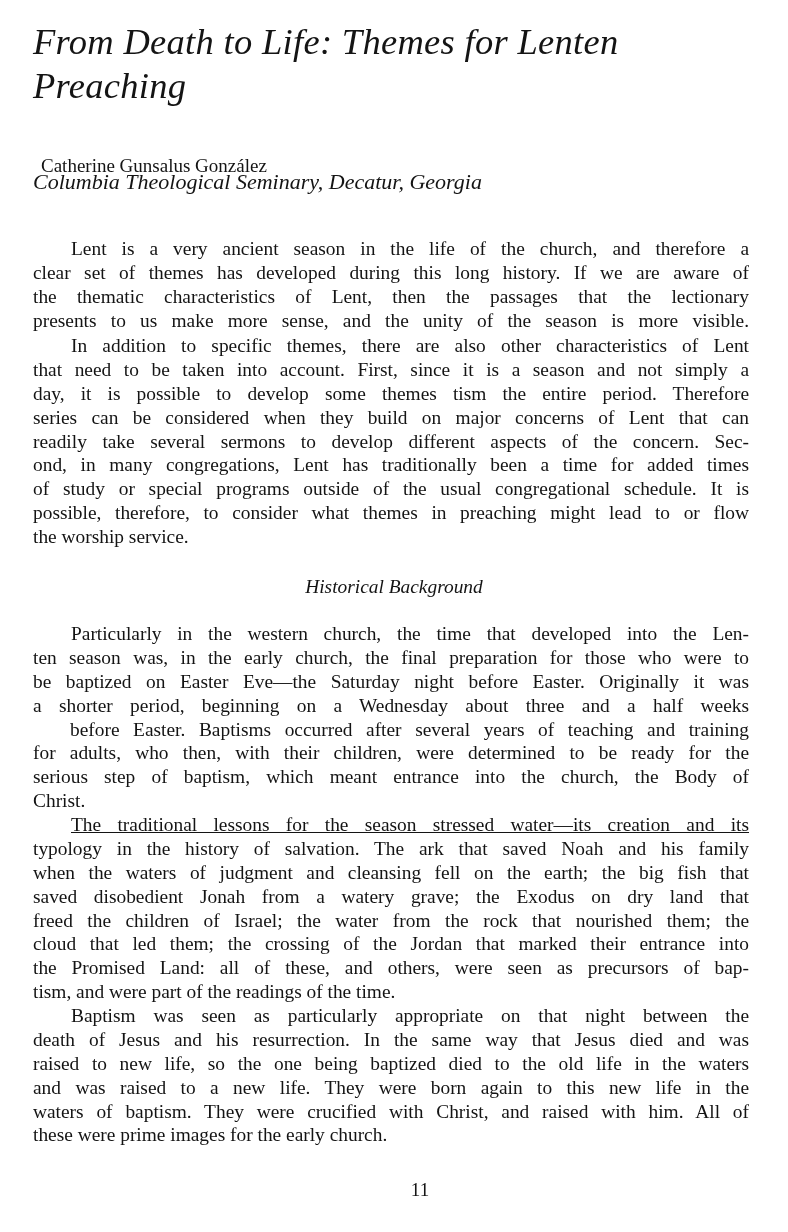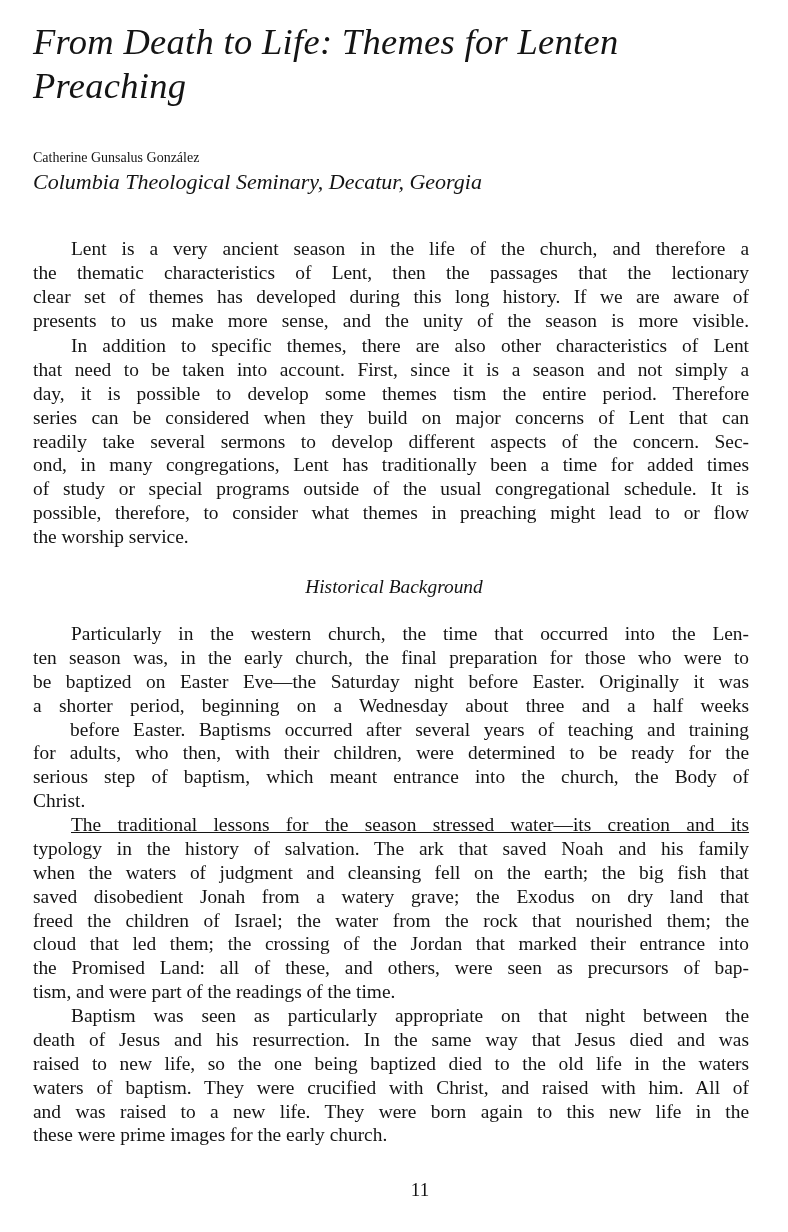--- a/index.html
+++ b/index.html
@@ -30,23 +30,23 @@
     line-height: 44px;
     letter-spacing: 0.3px;
     margin: 0;
     font-weight: normal;
   }
   .title .tline { display: block; white-space: nowrap; }
   .author {
     position: absolute;
     left: 33px;
     top: 146px;
-    font-size: 14px;
+    font-size: 19px;
     line-height: 24px;
-    margin: 0;
+    margin: 8px;
   }
   .affiliation {
     position: absolute;
     left: 33px;
     top: 170px;
     font-size: 22px;
     line-height: 24px;
     font-style: italic;
     margin: 0;
   }
@@ -102,41 +102,41 @@
   <h1 class="title">
     <span class="tline">From Death to Life: Themes for Lenten</span>
     <span class="tline">Preaching</span>
   </h1>
 
   <p class="author">Catherine Gunsalus González</p>
   <p class="affiliation">Columbia Theological Seminary, Decatur, Georgia</p>
 
   <div class="body-text p1">
     <span class="line indent" style="white-space: nowrap;">Lent is a very ancient season in the life of the church, and therefore a</span>
+    <span class="line" style="white-space: nowrap;">clear set of themes has developed during this long history. If we are aware of</span>
     <span class="line" style="white-space: nowrap;">the thematic characteristics of Lent, then the passages that the lectionary</span>
-    <span class="line" style="white-space: nowrap;">clear set of themes has developed during this long history. If we are aware of</span>
     <span class="line" style="white-space: nowrap;">presents to us make more sense, and the unity of the season is more visible.</span>
   </div>
 
   <div class="body-text p2">
     <span class="line indent" style="white-space: nowrap;">In addition to specific themes, there are also other characteristics of Lent</span>
     <span class="line" style="white-space: nowrap;">that need to be taken into account. First, since it is a season and not simply a</span>
     <span class="line" style="white-space: nowrap;">day, it is possible to develop some themes tism the entire period. Therefore</span>
     <span class="line" style="white-space: nowrap;">series can be considered when they build on major concerns of Lent that can</span>
     <span class="line" style="white-space: nowrap;">readily take several sermons to develop different aspects of the concern. Sec-</span>
     <span class="line" style="white-space: nowrap;">ond, in many congregations, Lent has traditionally been a time for added times</span>
     <span class="line" style="white-space: nowrap;">of study or special programs outside of the usual congregational schedule. It is</span>
     <span class="line" style="white-space: nowrap;">possible, therefore, to consider what themes in preaching might lead to or flow</span>
     <span class="line last" style="white-space: nowrap;">the worship service.</span>
   </div>
 
   <h2 class="heading">Historical Background</h2>
 
   <div class="body-text p3">
-    <span class="line indent" style="white-space: nowrap;">Particularly in the western church, the time that occurred into the Len-</span>
+    <span class="line indent" style="white-space: nowrap;">Particularly in the western church, the time that developed into the Len-</span>
     <span class="line" style="white-space: nowrap;">ten season was, in the early church, the final preparation for those who were to</span>
     <span class="line" style="white-space: nowrap;">be baptized on Easter Eve—the Saturday night before Easter. Originally it was</span>
     <span class="line" style="white-space: nowrap;">a shorter period, beginning on a Wednesday about three and a half weeks</span>
     <span class="line" style="white-space: nowrap; margin-left: 37px;">before Easter. Baptisms occurred after several years of teaching and training</span>
     <span class="line" style="white-space: nowrap;">for adults, who then, with their children, were determined to be ready for the</span>
     <span class="line" style="white-space: nowrap;">serious step of baptism, which meant entrance into the church, the Body of</span>
     <span class="line last" style="white-space: nowrap;">Christ.</span>
   </div>
 
   <div class="body-text p4">
@@ -147,20 +147,20 @@
     <span class="line" style="white-space: nowrap;">freed the children of Israel; the water from the rock that nourished them; the</span>
     <span class="line" style="white-space: nowrap;">cloud that led them; the crossing of the Jordan that marked their entrance into</span>
     <span class="line" style="white-space: nowrap;">the Promised Land: all of these, and others, were seen as precursors of bap-</span>
     <span class="line last" style="white-space: nowrap;">tism, and were part of the readings of the time.</span>
   </div>
 
   <div class="body-text p5">
     <span class="line indent" style="white-space: nowrap;">Baptism was seen as particularly appropriate on that night between the</span>
     <span class="line" style="white-space: nowrap;">death of Jesus and his resurrection. In the same way that Jesus died and was</span>
     <span class="line" style="white-space: nowrap;">raised to new life, so the one being baptized died to the old life in the waters</span>
+    <span class="line" style="white-space: nowrap;">and was raised to a new life. They were born again to this new life in the</span>
     <span class="line" style="white-space: nowrap;">waters of baptism. They were crucified with Christ, and raised with him. All of</span>
-    <span class="line" style="white-space: nowrap;">and was raised to a new life. They were born again to this new life in the</span>
     <span class="line last" style="white-space: nowrap;">these were prime images for the early church.</span>
   </div>
 
   <div class="page-number">11</div>
 
 </div>
 
 </body></html>

